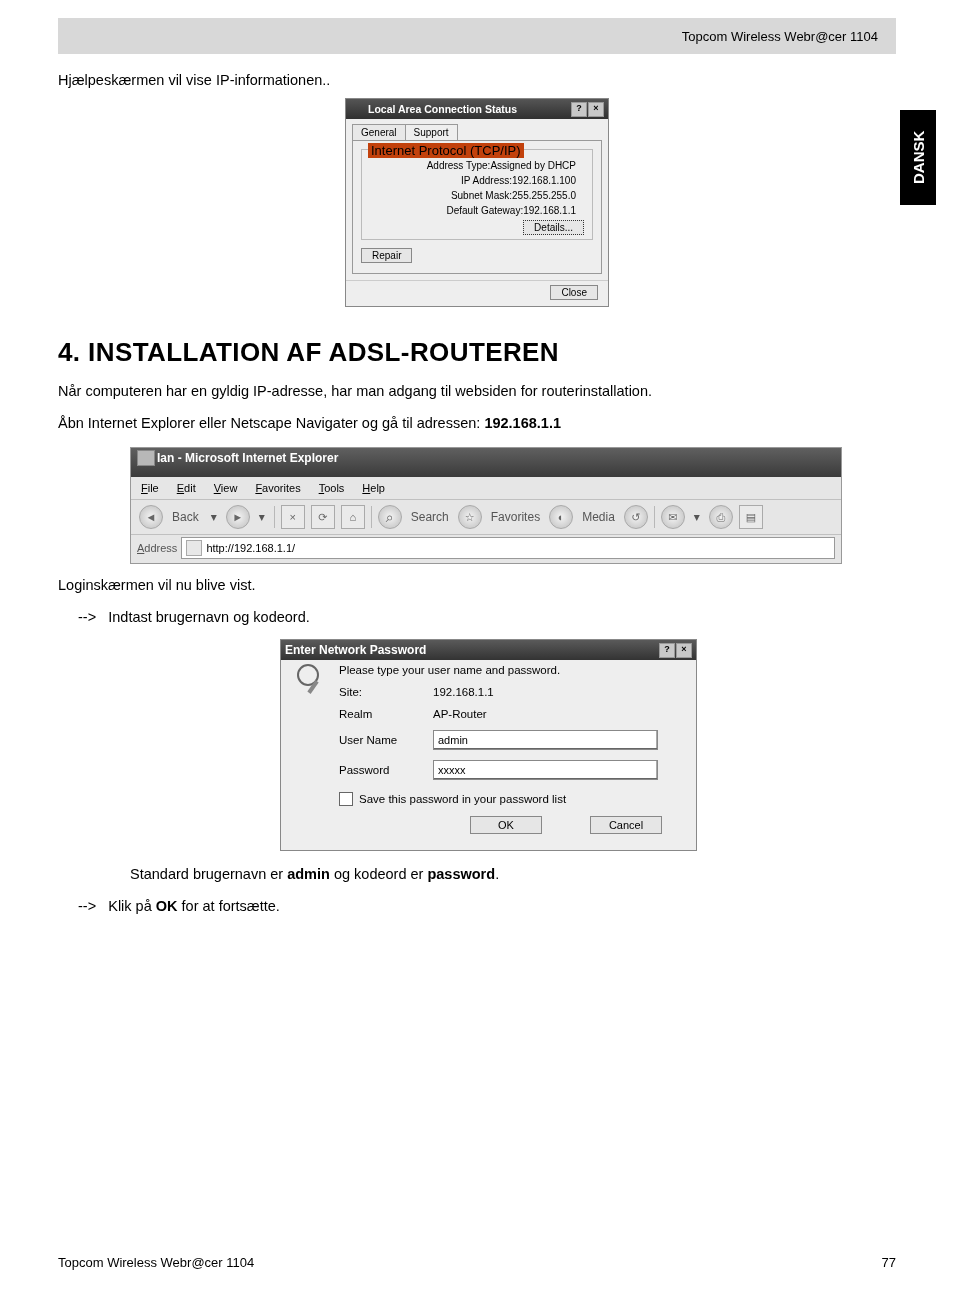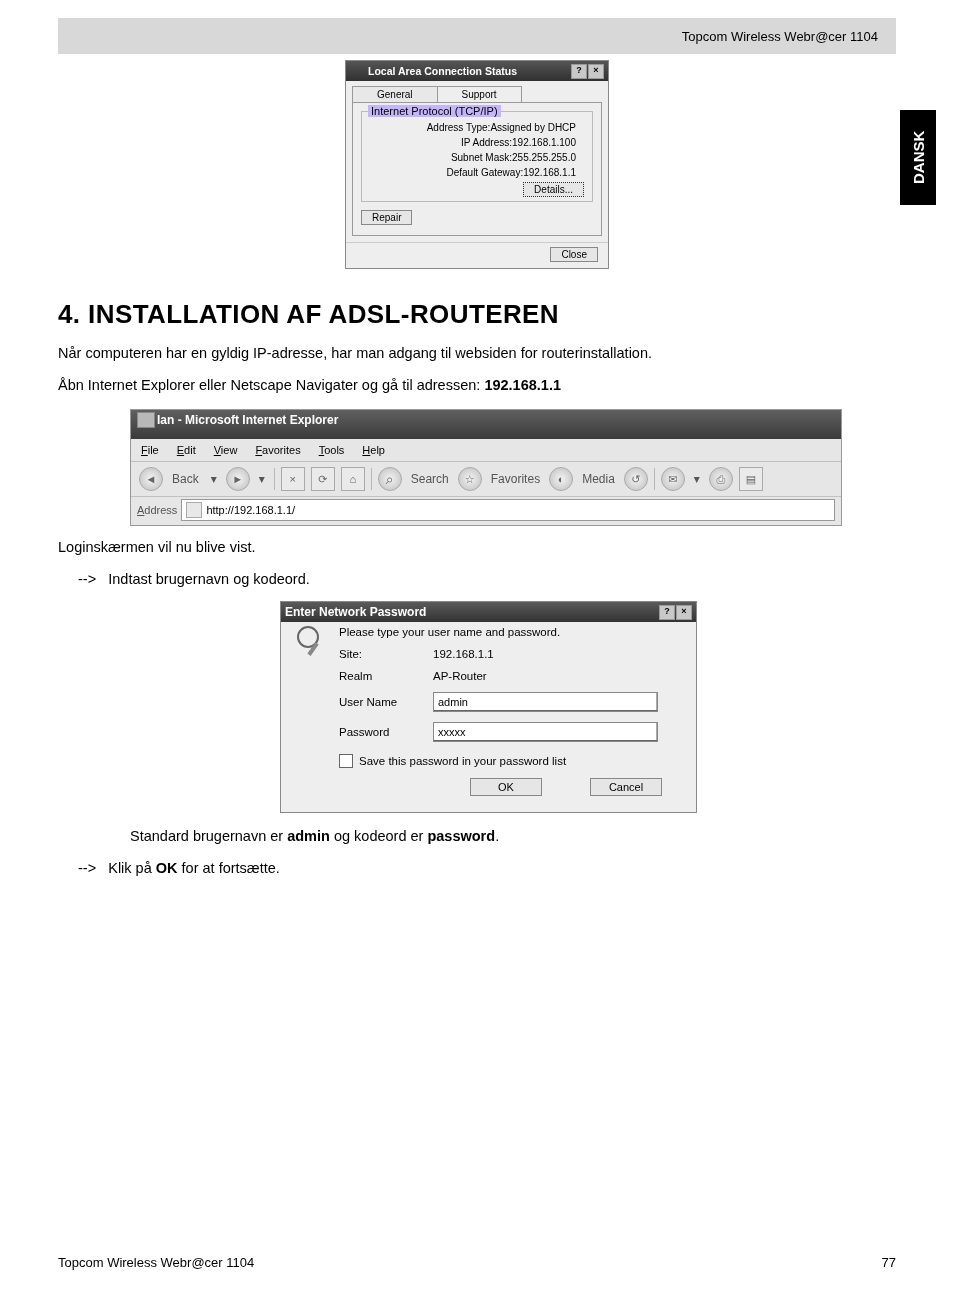--- a/index.html
+++ b/index.html
@@ -103,21 +103,21 @@
     color: #000;
   }
   .tabs-row {
     display: flex;
     padding: 5px 6px 0 6px;
     gap: 0;
   }
   .tab {
     border: 1px solid #999;
     border-bottom: none;
-    padding: 2px 24px;
+    padding: 2px 8px;
     background: #e8e8e8;
     font-size: 10px;
     margin-right: -1px;
   }
   .tab.active {
     background: #eee;
     position: relative;
     z-index: 2;
   }
   .tab-body {
@@ -127,21 +127,21 @@
     background: #eee;
   }
   .group {
     border: 1px solid #bbb;
     padding: 6px 8px;
     position: relative;
     margin-bottom: 10px;
   }
   .group-label {
     position: absolute; top: -7px; left: 6px;
-    background: #c4b5fd; padding: 0 3px; font-size: 11px;
+    background: #c2410c; padding: 0 3px; font-size: 13px;
   }
   .row {
     display: flex; justify-content: flex-end;
     font-size: 10px;
     margin: 4px 8px;
   }
   .btn {
     border: 1px solid #888;
     background: #e6e6e6;
     font-size: 10px;
@@ -347,20 +347,21 @@
 <body>
 
 <div class="header-bar">
   <span>Topcom Wireless Webr@cer 1104</span>
 </div>
 
 <div class="side-tab">DANSK</div>
 
 <div class="content">
 
+  <div class="intro">Hjælpeskærmen vil vise IP-informationen..</div>
 
   <div class="dialog">
     <div class="titlebar">
       <span>Local Area Connection Status</span>
       <span class="tb-icons">
         <span class="tb-btn">?</span>
         <span class="tb-btn">×</span>
       </span>
     </div>
     <div class="tabs-row">

